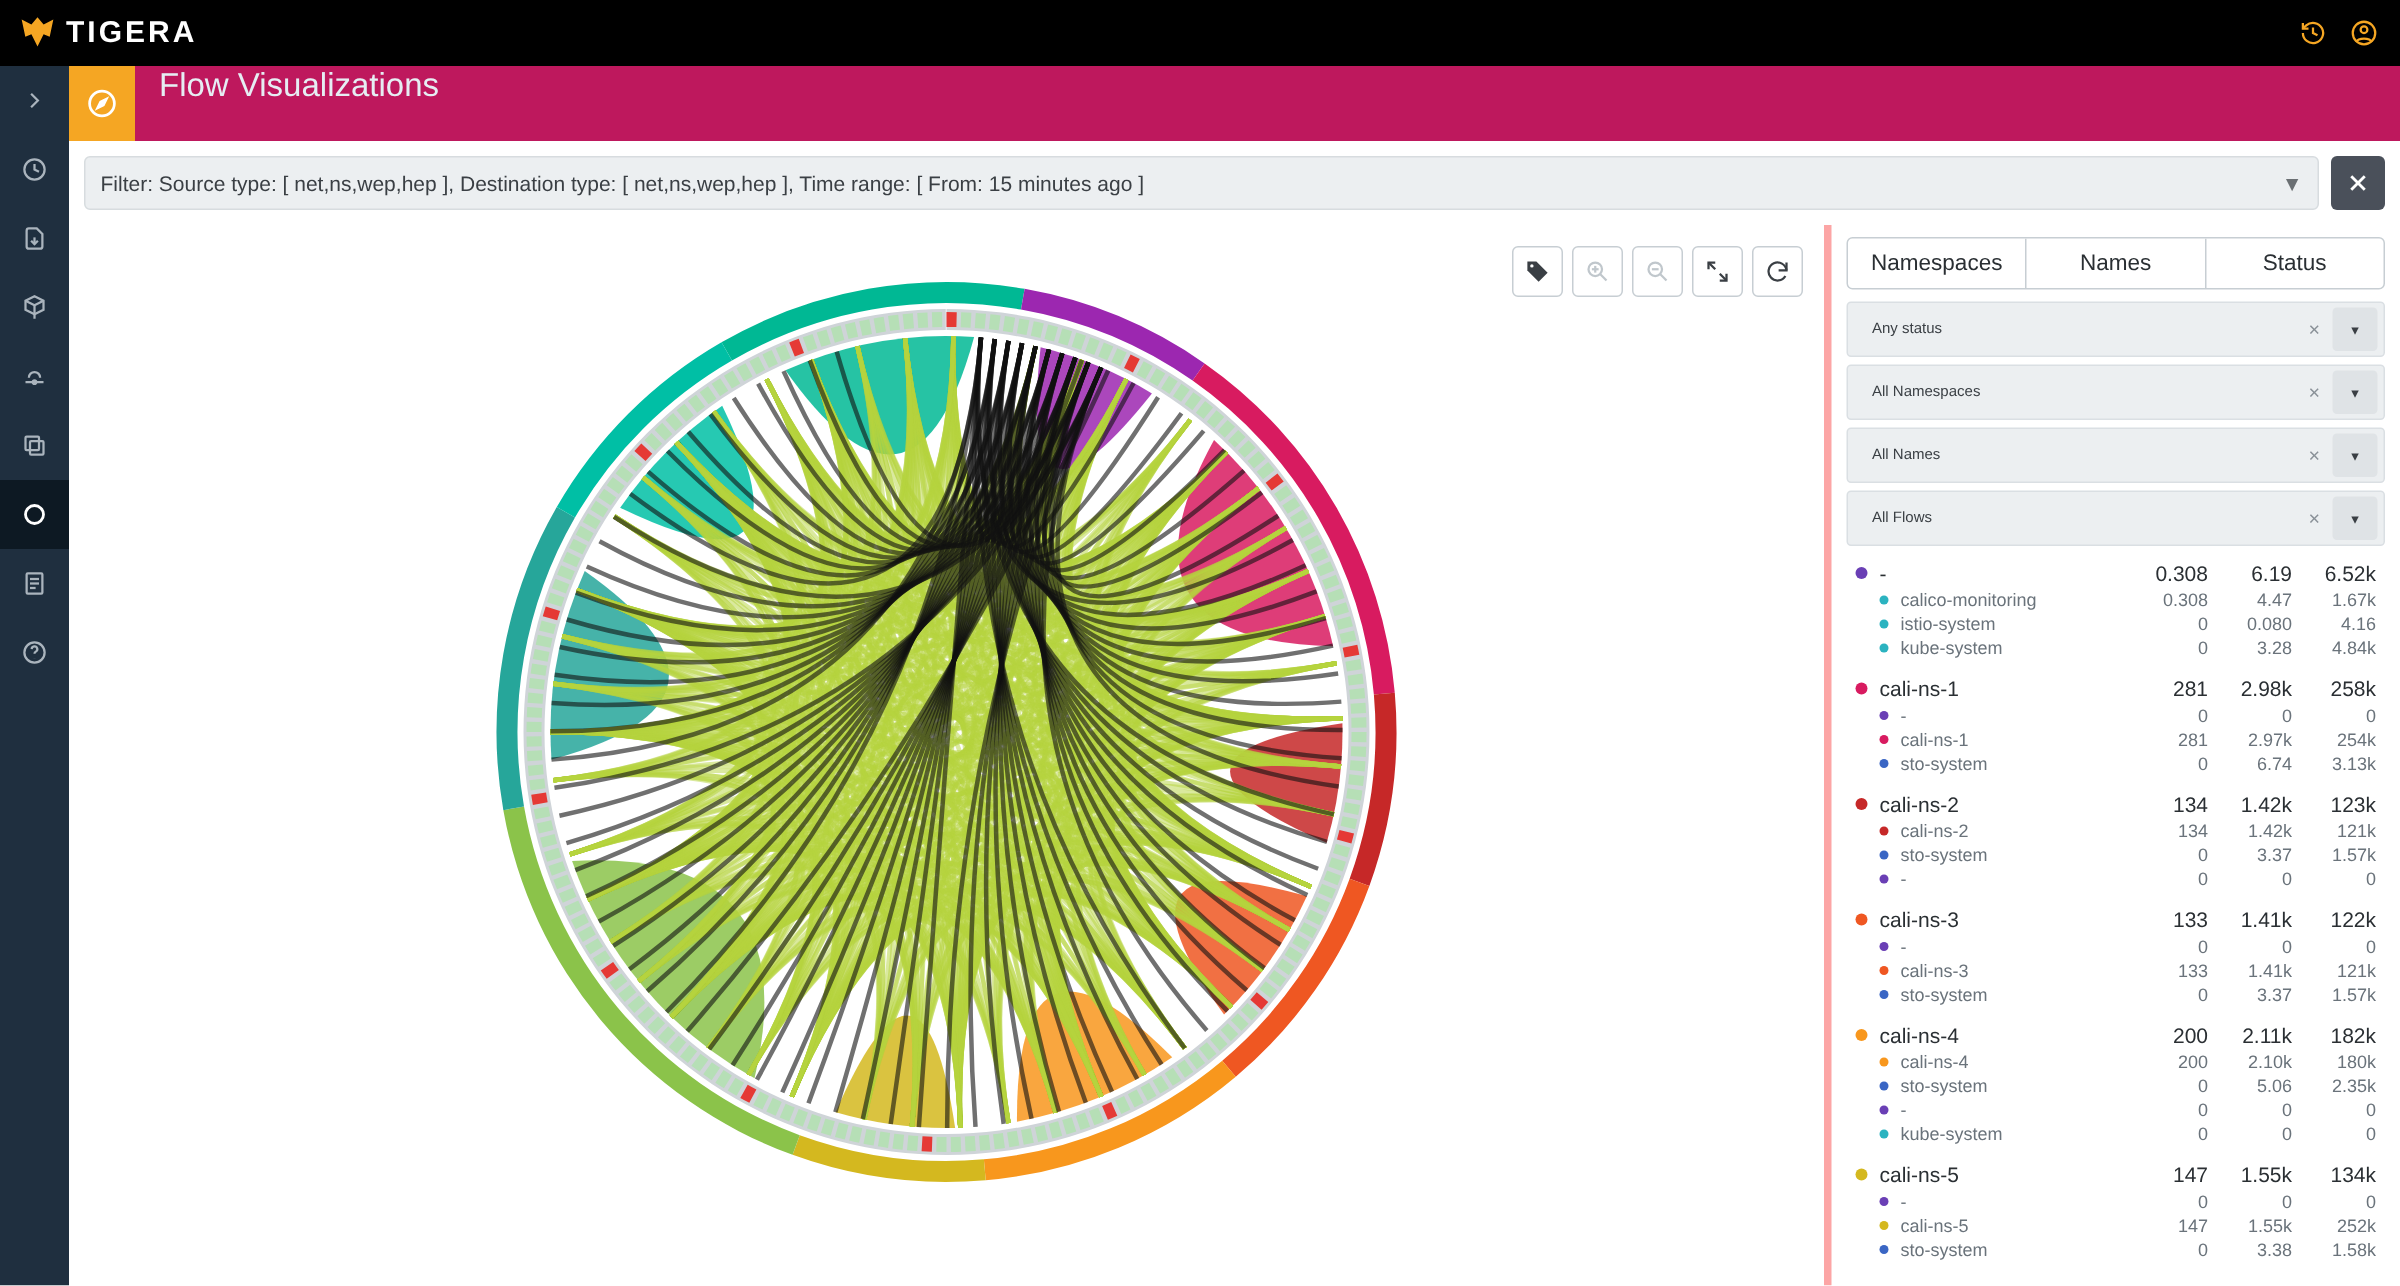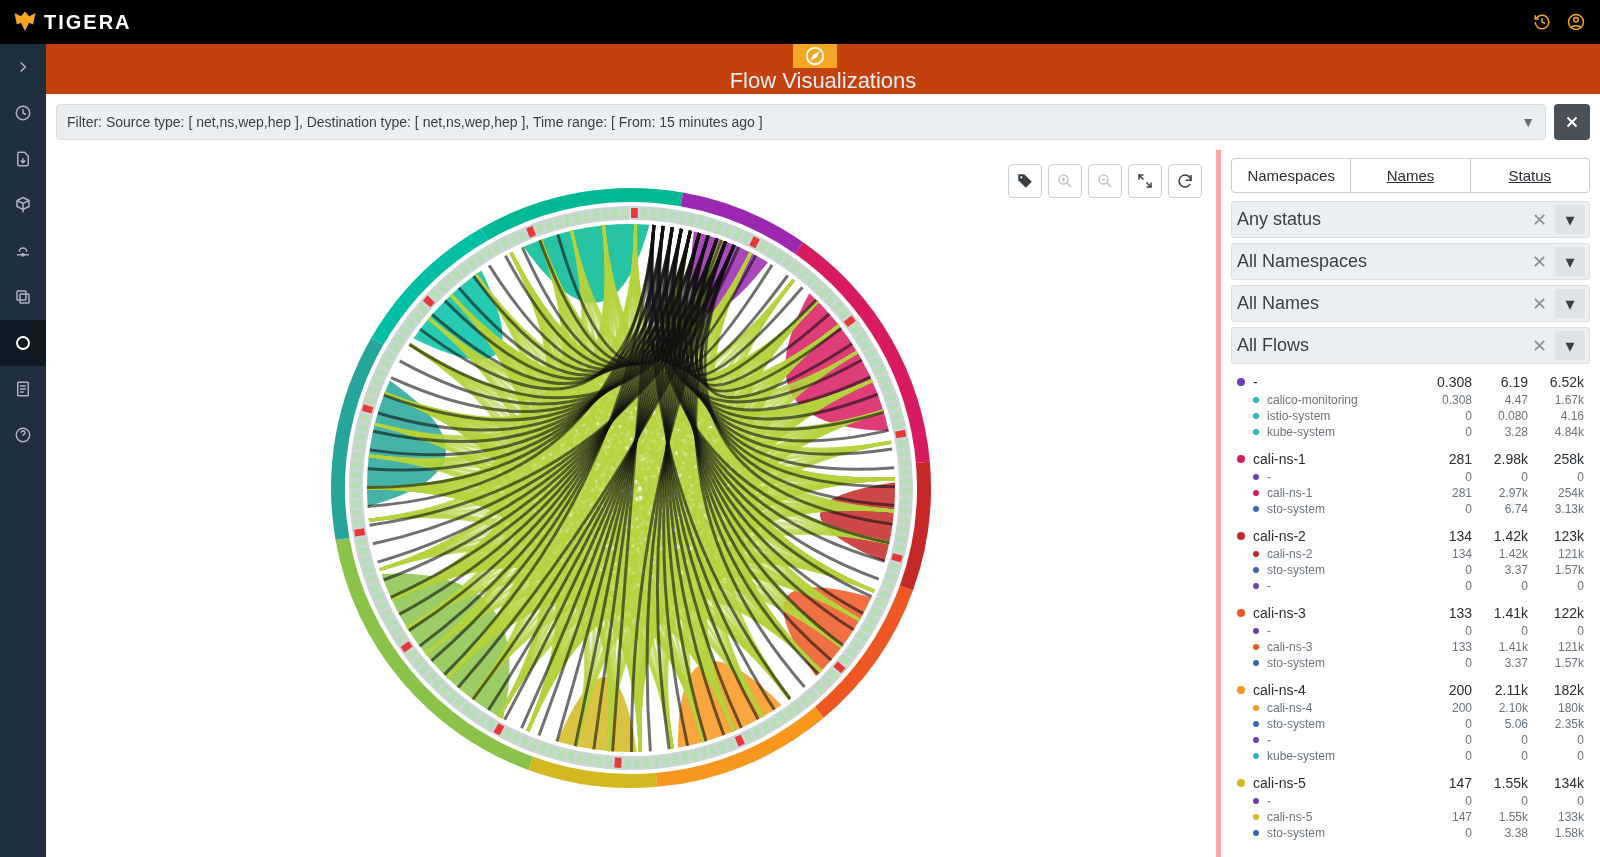--- a/index.html
+++ b/index.html
@@ -12,44 +12,44 @@
 .topbar-spacer { flex: 1; }
 .top-icon { width: 24px; height: 24px; margin-left: 10px; display: flex; align-items: center; justify-content: center; color: #f5a623; cursor: pointer; }
 
 .lower { display: flex; flex: 1; min-height: 0; }
 .sidebar { width: 46px; background: #1f2f3f; display: flex; flex-direction: column; align-items: center; }
 .side-item { width: 46px; height: 46px; display: flex; align-items: center; justify-content: center; color: #aab4bd; cursor: pointer; }
 .side-item.active { background: #0d1923; color: #fff; }
 
 .main { flex: 1; display: flex; flex-direction: column; min-width: 0; }
 
-.page-header { height: 50px; background: #c2410c; display: flex; align-items: center; flex-direction: column; }
+.page-header { height: 50px; background: #be185d; display: flex; align-items: flex-start; }
 .page-header-ico { width: 44px; height: 50px; background: #f5a623; display: flex; align-items: center; justify-content: center; color: #fff; margin-right: 16px; }
 .page-title { color: #e6edf3; font-size: 22px; font-weight: 400; }
 
 .filter-row { padding: 10px 10px; display: flex; gap: 8px; align-items: stretch; background: #fff; }
 .filter-pill { flex: 1; background: #eceff1; border: 1px solid #d7dcdf; border-radius: 4px; height: 36px; display: flex; align-items: center; padding: 0 10px; color: #3a3f44; font-size: 14px; cursor: pointer; }
 .filter-pill .caret { color: #6a6f73; }
 .clear-btn { width: 36px; background: #4a505a; border-radius: 4px; display: flex; align-items: center; justify-content: center; color: #fff; cursor: pointer; }
 
 .work { flex: 1; display: flex; min-height: 0; }
 .canvas-wrap { flex: 1; position: relative; display: flex; align-items: flex-start; justify-content: center; padding-top: 8px; }
 .diagram { width: 640px; height: 640px; margin-top: 10px; }
 
 .canvas-tools { position: absolute; top: 14px; right: 14px; display: flex; gap: 6px; }
 .tool-btn { width: 34px; height: 34px; border: 1px solid #c7ced3; border-radius: 4px; background: #fff; display: flex; align-items: center; justify-content: center; color: #3a3f44; cursor: pointer; }
 .tool-btn.disabled { color: #c0c7cc; cursor: default; }
 
 .right-panel { width: 384px; border-left: 5px solid #fca5a5; display: flex; flex-direction: column; padding: 8px 10px 0 10px; min-height: 0; }
 
 .seg { display: flex; border: 1px solid #c7ced3; border-radius: 4px; overflow: hidden; margin-bottom: 8px; }
 .seg-item { flex: 1; text-align: center; padding: 8px 4px; font-size: 15px; color: #2a2f33; cursor: pointer; }
-.seg-item + .seg-item { border-left: 1px solid #c7ced3; text-decoration: underline; }
-
-.sel-row { height: 37px; background: #eceff1; border: 1px solid #dadfe3; border-radius: 3px; display: flex; align-items: center; padding: 0 4px 0 5px; margin-bottom: 5px; font-size: 18px; color: #3a3f44; }
+.seg-item + .seg-item { border-left: 1px solid #c7ced3; }
+
+.sel-row { height: 37px; background: #eceff1; border: 1px solid #dadfe3; border-radius: 3px; display: flex; align-items: center; padding: 0 4px 0 16px; margin-bottom: 5px; font-size: 10px; color: #3a3f44; }
 .sel-row .txt { flex: 1; }
 .sel-row .x { color: #8a9198; padding: 0 8px; cursor: pointer; }
 .sel-row .dd { width: 30px; height: 29px; background: #dfe3e6; border-radius: 3px; display: flex; align-items: center; justify-content: center; cursor: pointer; color: #3a3f44; }
 
 .metrics-head { display: flex; font-size: 12px; color: #7c838a; padding: 4px 6px 2px 18px; }
 .metrics-head .t { flex: 1; }
 .metrics-head .c { width: 56px; text-align: right; }
 
 .tree { flex: 1; overflow-y: auto; font-size: 13px; color: #2a2f33; }
 .grp-head { display: flex; align-items: center; padding: 5px 6px 2px 6px; font-size: 14px; }
@@ -1315,21 +1315,21 @@
       <span class="name">-</span>
       <span class="c">0</span>
       <span class="c">0</span>
       <span class="c">0</span>
             </div>
             <div class="sub-row">
               <span class="dot" style="background:#d4b81f"></span>
       <span class="name">cali-ns-5</span>
       <span class="c">147</span>
       <span class="c">1.55k</span>
-      <span class="c">133k</span>
+      <span class="c">252k</span>
             </div>
             <div class="sub-row">
               <span class="dot" style="background:#3a66c4"></span>
       <span class="name">sto-system</span>
       <span class="c">0</span>
       <span class="c">3.38</span>
       <span class="c">1.58k</span>
             </div>
           </div>
       </div>

